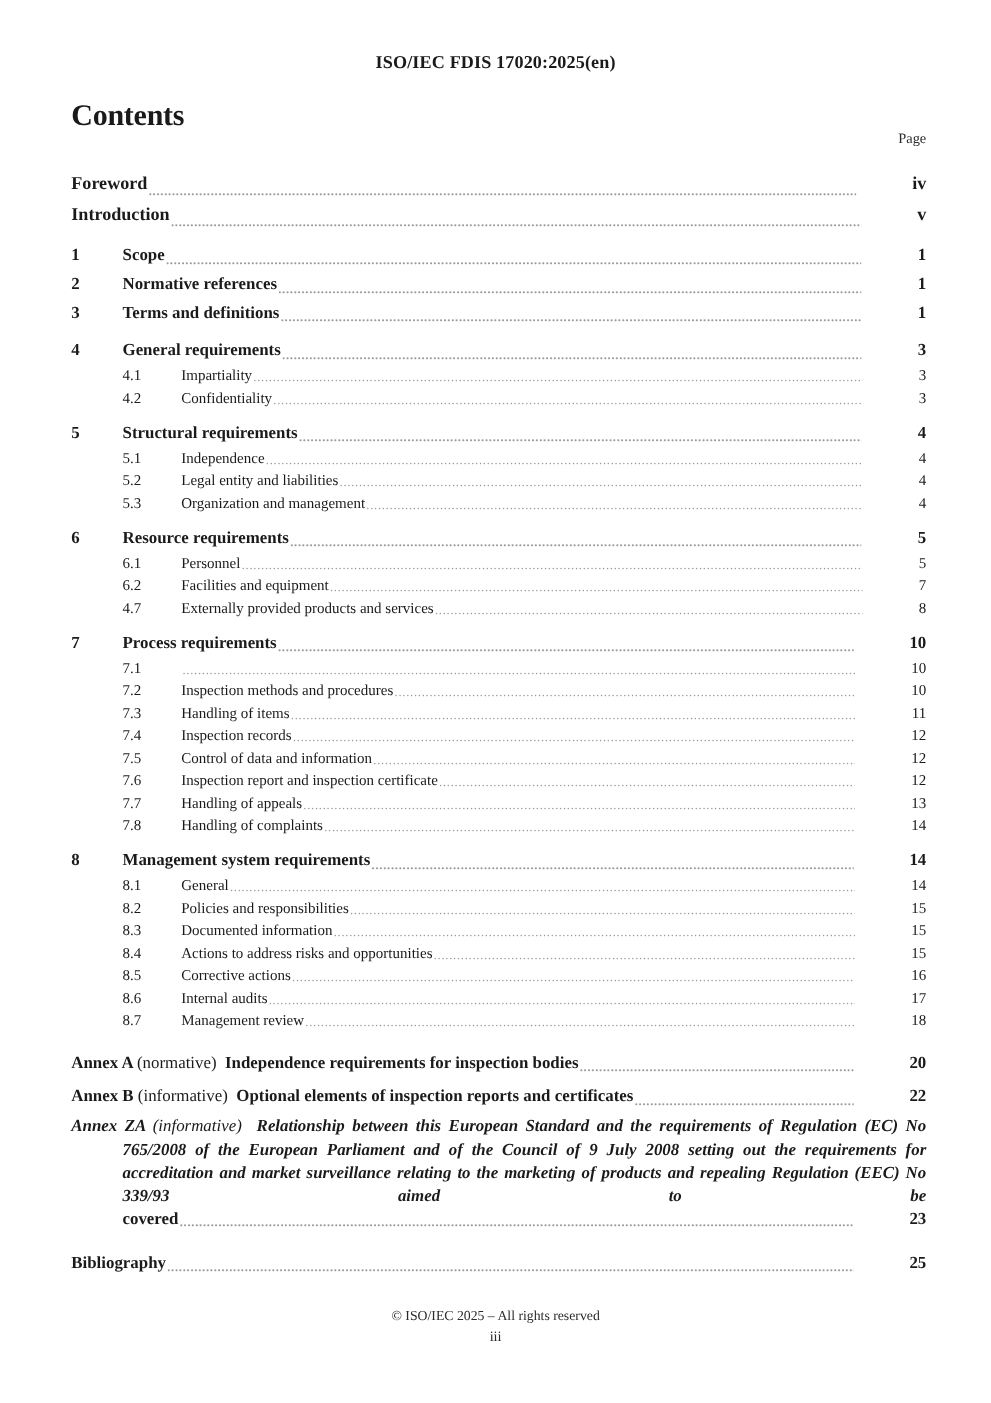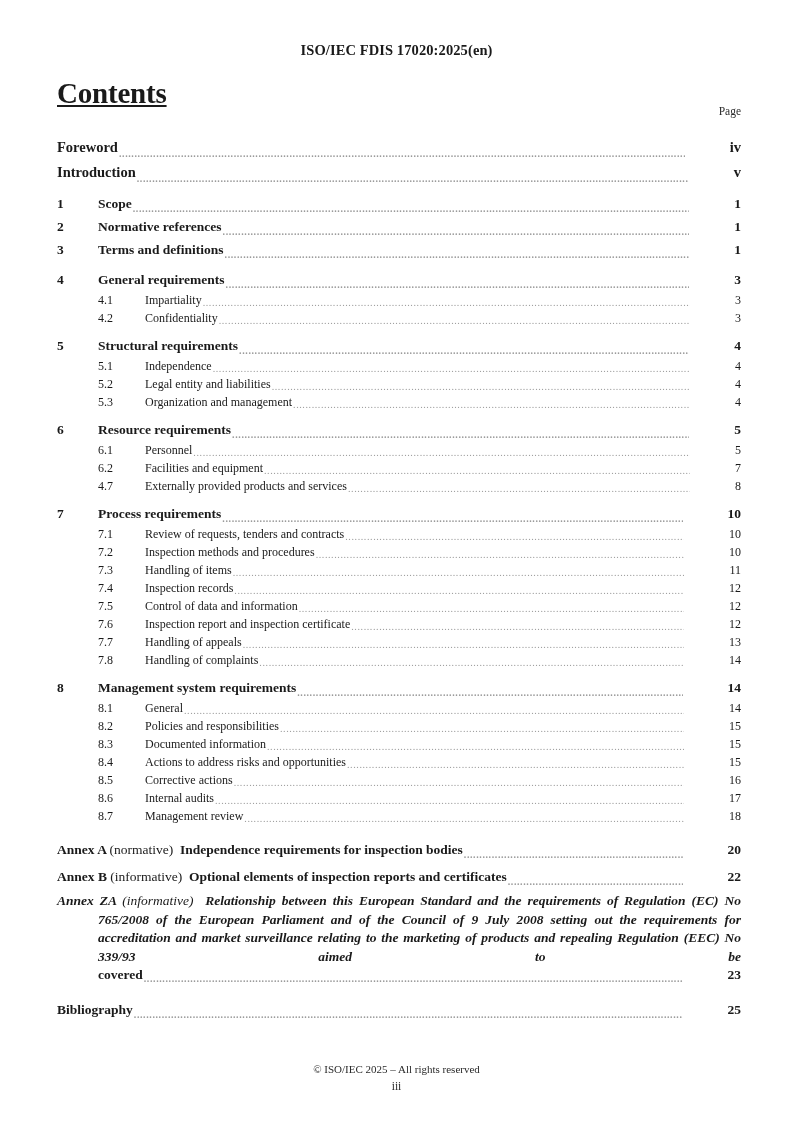--- a/index.html
+++ b/index.html
@@ -39,25 +39,24 @@
     top: 78px;
     left: 57px;
     width: 684px;
   }
 
   .contents-head-row {
     position: relative;
     height: 40px;
   }
   .contents-title {
-    font-size: 29px;
+    font-size: 24px;
     font-weight: bold;
     line-height: 30px;
     letter-spacing: -0.2px;
-    text-decoration: underline;
   }
   .page-word {
     position: absolute;
     right: 0;
     bottom: 1px;
     font-size: 11.5px;
     font-weight: normal;
     color: #2a2a2a;
   }
 
@@ -162,21 +161,21 @@
     padding-left: 41px;
   }
 
   .spacer-sm { height: 7px; }
   .spacer-md { height: 9px; }
 
   
   .footer {
     position: absolute;
     left: 0;
-    bottom: 28px;
+    bottom: 44px;
     width: 793px;
     text-align: center;
     color: #2a2a2a;
   }
   .copyright {
     font-size: 11px;
     line-height: 15px;
   }
   .folio {
     font-size: 11.5px;
@@ -301,21 +300,20 @@
         </div>
         <div class="spacer-sm"></div>
         <div class="toc-row lvl1">
           <span class="num">7</span>
           <span class="label">Process requirements</span>
           <span class="leader">............................................................................................................................................................................................................................................................................................................</span>
           <span class="pg">10</span>
         </div>
         <div class="toc-row lvl2">
           <span class="num">7.1</span>
-          <span class="label">Review of requests, tenders and contracts</span>
           <span class="leader">............................................................................................................................................................................................................................................................................................................</span>
           <span class="pg">10</span>
         </div>
         <div class="toc-row lvl2">
           <span class="num">7.2</span>
           <span class="label">Inspection methods and procedures</span>
           <span class="leader">............................................................................................................................................................................................................................................................................................................</span>
           <span class="pg">10</span>
         </div>
         <div class="toc-row lvl2">

